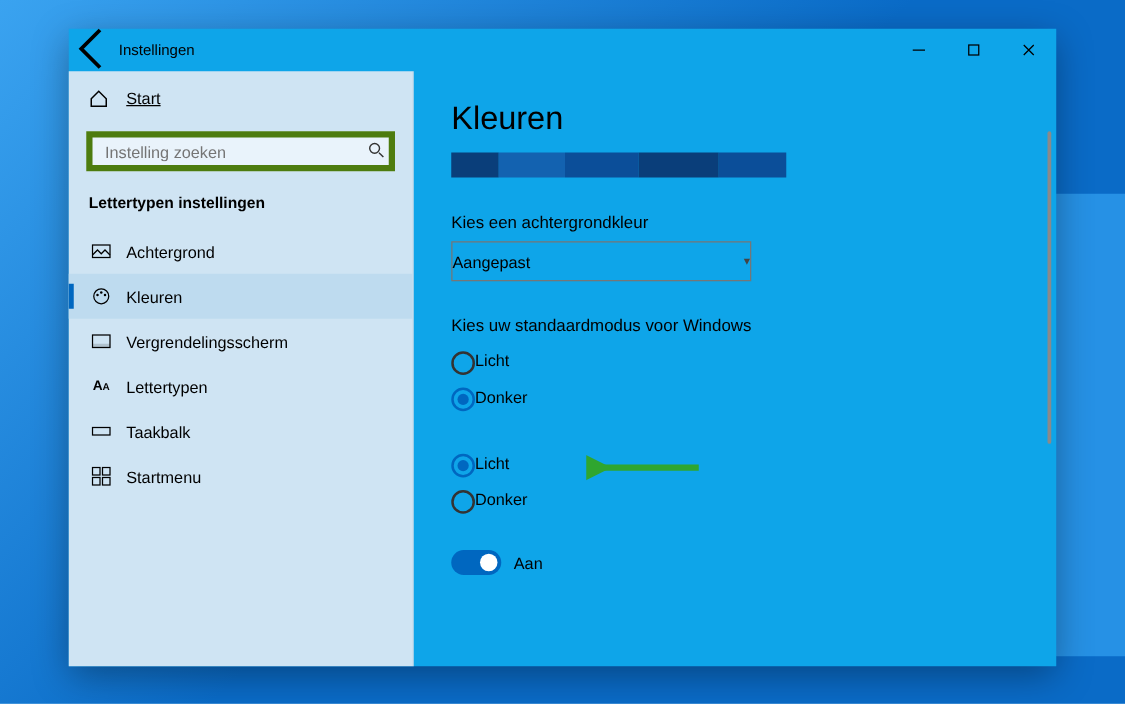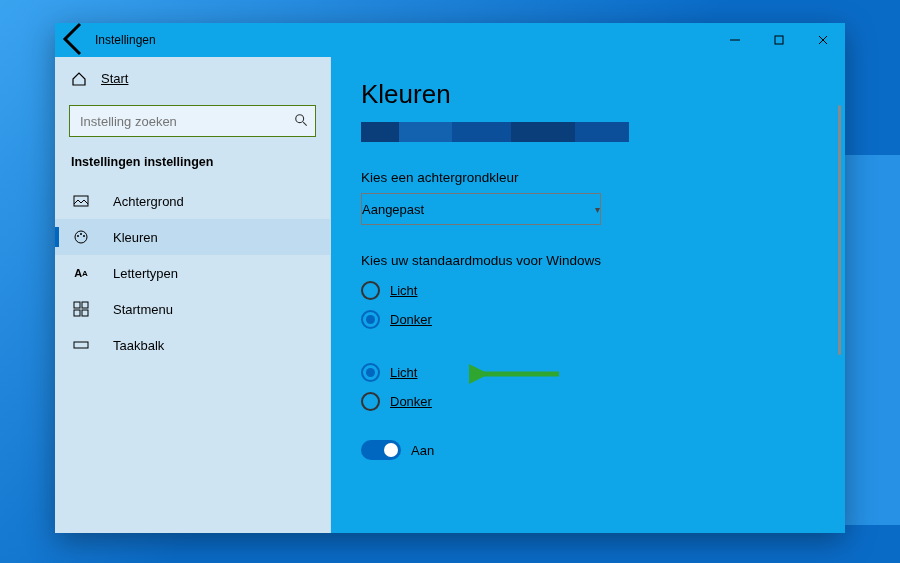--- a/index.html
+++ b/index.html
@@ -30,28 +30,28 @@
   .body { flex:1; display:flex; min-height:0; position:relative; }
   .sidebar {
     width: 276px; background:#cfe4f3; padding-top:6px;
     border-right: 1px solid rgba(0,0,0,.04);
     display:flex; flex-direction:column;
   }
   .home-row { display:flex; align-items:flex-start; gap:14px; padding:8px 16px; font-size:13px; cursor:pointer;text-decoration:underline; }
   .home-row svg { width:16px; height:16px; }
   .searchwrap { margin:10px 14px 14px 14px; position:relative; }
   .search {
-    width:100%; height:32px; border:1px solid #4d7c0f; background:#e9f3fb;
+    width:100%; height:32px; border:5px solid #4d7c0f; background:#e9f3fb;
     padding:0 32px 0 10px; font-size:13px; color:#555; outline:none;
   }
   .search-icon { position:absolute; right:8px; top:8px; color:#333; }
   .section-head { padding:4px 16px 14px 16px; font-size:12.5px; font-weight:600; }
   .nav { display:flex; flex-direction:column; }
   .nav-item {
-    display:flex; align-items:center; gap:24px; padding:10px 16px 10px 18px;
+    display:flex; align-items:center; gap:12px; padding:10px 16px 10px 18px;
     font-size:13px; cursor:pointer; position:relative;
   }
   .nav-item.active::before {
     content:""; position:absolute; left:0; top:8px; bottom:8px; width:4px; background:#0067c0;
   }
   .nav-item.active { background:#bedbef; }
   .nav-item svg, .nav-item .ico { width:16px; height:16px; flex-shrink:0; }
   .ico { display:inline-flex; align-items:center; justify-content:center; }
 
   .content { flex:1; padding:22px 0 0 30px; overflow:hidden; position:relative; }
@@ -64,21 +64,21 @@
 
   .section-label { font-size:13.5px; margin-bottom:8px;margin-top:12px; }
   .dropdown {
     width:240px; height:32px; border:1px solid #767676; display:flex;
     align-items:center; justify-content:space-between; padding:0 0;
     font-size:13px; cursor:pointer; margin-bottom:28px;
   }
   .chev { font-size:10px; color:#444; }
 
   .radio-group { margin-bottom:24px; }
-  .radio-row { display:flex; align-items:center; gap:10px; padding:5px 0; font-size:13px; cursor:pointer;text-decoration:underline; }
+  .radio-row { display:flex; align-items:flex-start; padding:5px 0; font-size:13px; cursor:pointer; }
   .radio {
     width:19px; height:19px; border-radius:50%; border:2px solid #333;
     display:flex; align-items:center; justify-content:center; flex-shrink:0;
   }
   .radio.checked { border-color:#0067c0; }
   .radio.checked::after { content:""; width:9px; height:9px; border-radius:50%; background:#0067c0; }
 
   .toggle-row { display:flex; align-items:center; gap:10px; font-size:13px; margin-top:6px; }
   .toggle {
     width:40px; height:20px; border-radius:10px; background:#0067c0;
@@ -141,21 +141,21 @@
       <div class="searchwrap">
         <input class="search" placeholder="Instelling zoeken" style="">
         <span class="search-icon">
           <svg width="14" height="14" viewBox="0 0 16 16">
               <circle cx="6.5" cy="6.5" r="4.5" fill="none" stroke="#333" stroke-width="1.3"></circle>
               <path d="m10.5 10.5 4 4" stroke="#333" stroke-width="1.3"></path>
             </svg>
         </span>
       </div>
 
-      <div class="section-head">Instellingen instellingen</div>
+      <div class="section-head">Lettertypen instellingen</div>
 
       <div class="nav">
         <div class="nav-item">
           <span class="ico">
               <svg viewBox="0 0 16 16">
                 <rect x="1" y="3" width="14" height="10" fill="none" stroke="#000"></rect>
                 <path d="m1 11 4-4 3 3 3-3 4 4" fill="none" stroke="#000"></path>
               </svg>
             </span>
           <span>Achtergrond</span>
@@ -165,41 +165,50 @@
               <svg viewBox="0 0 16 16">
                 <circle cx="8" cy="8" r="6" fill="none" stroke="#000"></circle>
                 <circle cx="5" cy="7" r="1"></circle>
                 <circle cx="8" cy="5" r="1"></circle>
                 <circle cx="11" cy="7" r="1"></circle>
               </svg>
             </span>
           <span>Kleuren</span>
         </div>
         <div class="nav-item">
+          <span class="ico">
+              <svg viewBox="0 0 16 16">
+                <rect x="1" y="3" width="14" height="10" fill="none" stroke="#000"></rect>
+                <rect x="1" y="10" width="14" height="3" fill="#000" opacity=".15"></rect>
+              </svg>
+            </span>
+          <span>Vergrendelingsscherm</span>
+        </div>
+        <div class="nav-item">
           <span class="ico" style="font-size:11px;font-weight:600">A<span style="font-size:8px">A</span></span>
           <span>Lettertypen</span>
+        </div>
+        <div class="nav-item">
+          <span class="ico">
+              <svg viewBox="0 0 16 16">
+                <rect x="1" y="5" width="14" height="6" fill="none" stroke="#000"></rect>
+              </svg>
+            </span>
+          <span>Taakbalk</span>
         </div>
         <div class="nav-item">
           <span class="ico">
               <svg viewBox="0 0 16 16">
                 <rect x="1" y="1" width="6" height="6" stroke="#000" fill="none"></rect>
                 <rect x="9" y="1" width="6" height="6" stroke="#000" fill="none"></rect>
                 <rect x="1" y="9" width="6" height="6" stroke="#000" fill="none"></rect>
                 <rect x="9" y="9" width="6" height="6" stroke="#000" fill="none"></rect>
               </svg>
             </span>
           <span>Startmenu</span>
-        </div>
-        <div class="nav-item">
-          <span class="ico">
-              <svg viewBox="0 0 16 16">
-                <rect x="1" y="5" width="14" height="6" fill="none" stroke="#000"></rect>
-              </svg>
-            </span>
-          <span>Taakbalk</span>
         </div>
       </div>
     </div>
 
     <div class="content">
       <div class="page-title">Kleuren</div>
 
       <div class="preview-strip">
         <div class="ps1"></div>
           <div class="ps2"></div>

